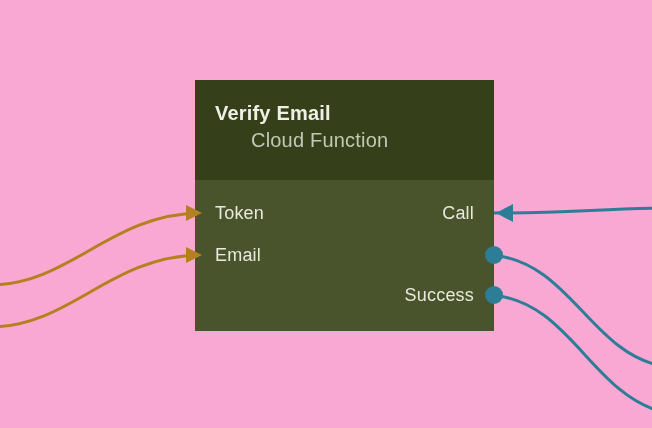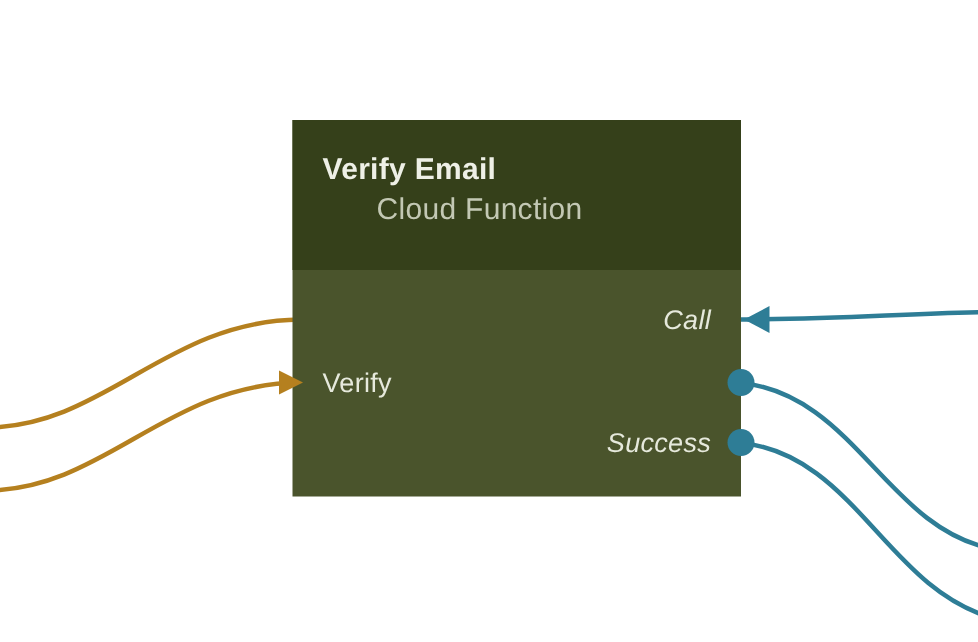--- a/index.html
+++ b/index.html
@@ -69,21 +69,20 @@
     display: flex;
     align-items: center;
   }
   .port-row.in {
     left: 0;
     justify-content: flex-start;
   }
   .port-row.out {
     right: 0;
     justify-content: center;
-    font-style: italic;
   }
   .port-label {
     font-size: 18px;
     color: #e6e9dc;
     white-space: nowrap;
     letter-spacing: 0.2px;
   }
   .port-row.in .port-label { padding-left: 20px; }
   .port-row.out .port-label { padding-right: 20px; }
 
@@ -113,43 +112,47 @@
     right: -9px;
     width: 18px;
     height: 18px;
     border-radius: 50%;
     background: #2e7d96;
   }
 </style>
 </head>
 <body>
 
-<div id="canvas" style="background: #ffffff;">
+<div id="canvas" style="background: #f9a8d4;">
 
   <svg id="wire-layer" viewBox="0 0 652 428" width="652" height="428">
       <path d="M -10 285 C 70 285 110 214 200 213" fill="none" stroke="#b5801f" stroke-width="3" stroke-linecap="round"></path>
       <path d="M -10 327 C 70 327 110 256 200 255" fill="none" stroke="#b5801f" stroke-width="3" stroke-linecap="round"></path>
       <path d="M 490 213 C 560 213 600 209 662 208" fill="none" stroke="#2e7d96" stroke-width="3" stroke-linecap="round"></path>
       <path d="M 492 255 C 570 262 590 352 662 366" fill="none" stroke="#2e7d96" stroke-width="3" stroke-linecap="round"></path>
       <path d="M 492 295 C 570 302 590 392 662 412" fill="none" stroke="#2e7d96" stroke-width="3" stroke-linecap="round"></path>
     </svg>
 
   <div id="node" style="background: rgb(74, 84, 44);">
 
     <div id="node-header" style="background: rgb(53, 64, 26);">
       <div id="node-title" style="color: rgb(238, 240, 230);">Verify Email</div>
       <div id="node-subtitle" style="color: rgb(195, 200, 180); margin-left: 36px;">Cloud Function</div>
     </div>
 
     <div id="node-body">
 
+      <div class="port-row in" style="top:21px;">
+        <span class="in-arrow" style="top: 4px; border-left-color: rgb(181, 128, 31);"></span>
+        <span class="port-label">Token</span>
+      </div>
 
       <div class="port-row in" style="top:63px;">
         <span class="in-arrow" style="top: 4px; border-left-color: rgb(181, 128, 31);"></span>
-        <span class="port-label">Verify</span>
+        <span class="port-label">Email</span>
       </div>
 
       <div class="port-row out" style="top:21px;">
         <span class="port-label">Call</span>
         <span class="out-arrow" style="top: 3px; border-right-color: rgb(46, 125, 150);"></span>
       </div>
 
       <div class="port-row out" style="top:63px;">
         <span class="out-dot" style="top: 3px; background: rgb(46, 125, 150);"></span>
       </div>

